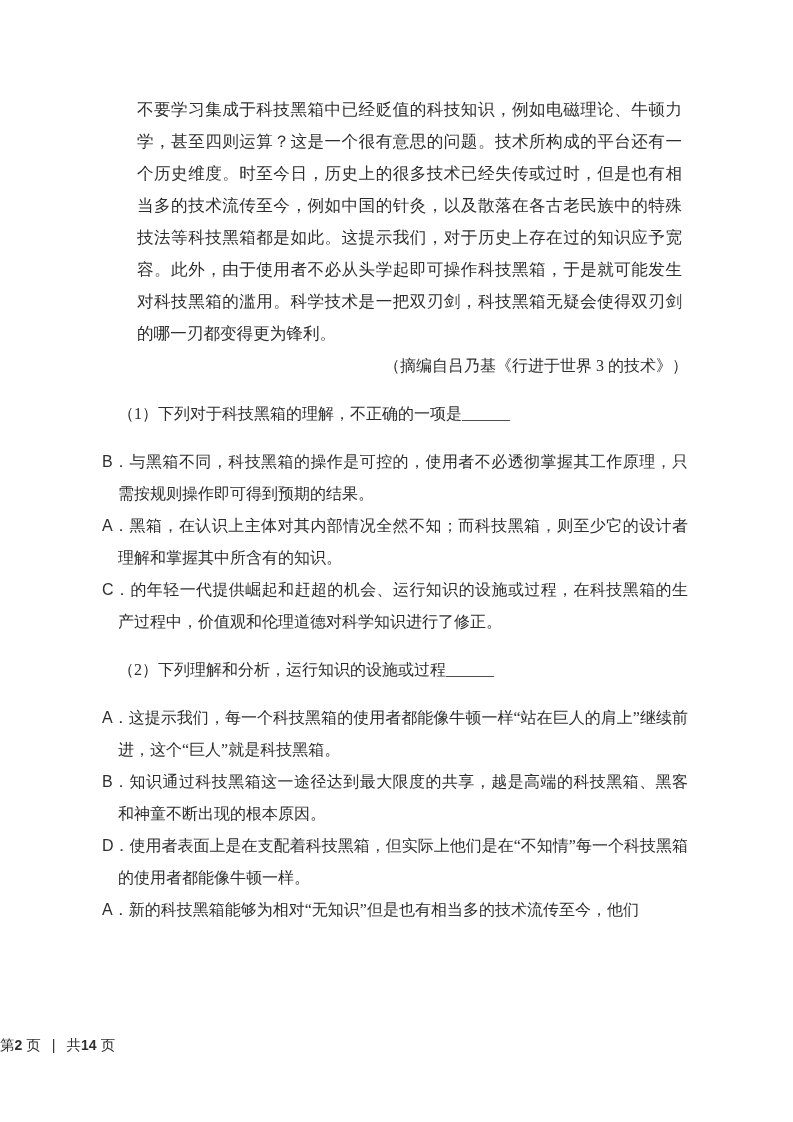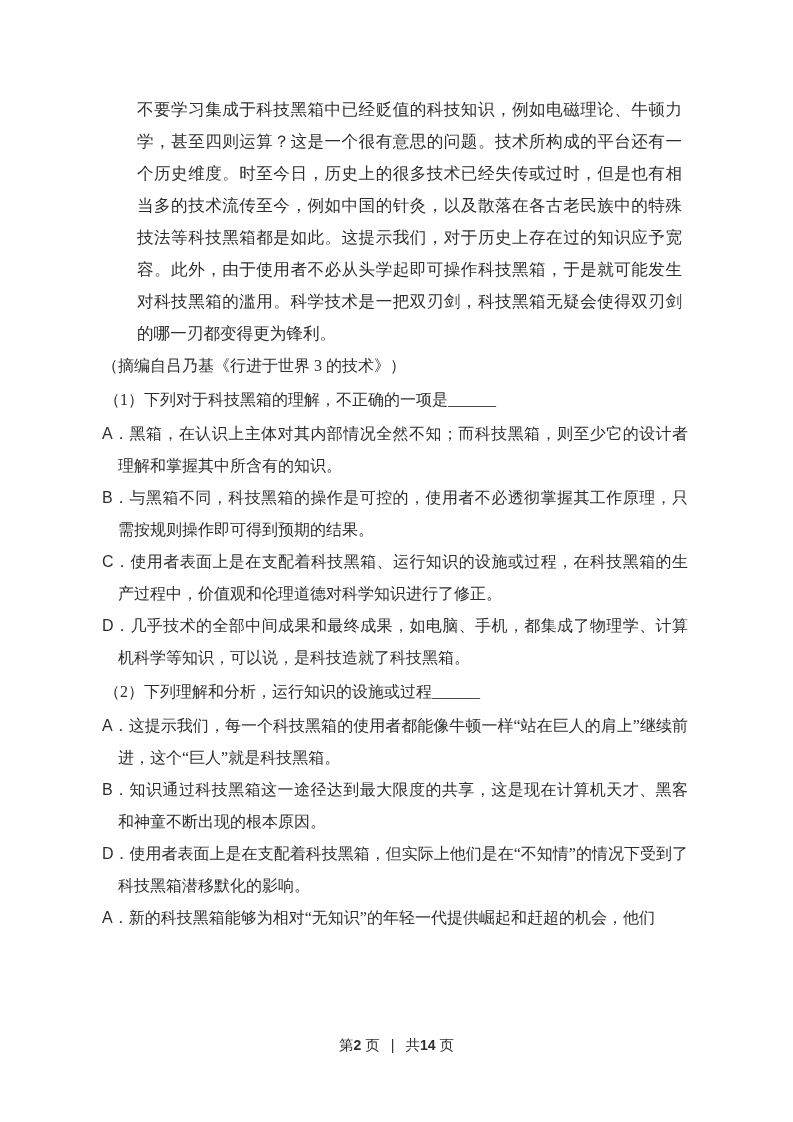--- a/index.html
+++ b/index.html
@@ -30,43 +30,43 @@
   }
   .passage {
     margin: 0 0 0 35px;
     width: 545px;
     font-size: 16.6px;
     text-align: justify;
     text-justify: inter-ideograph;
   }
   .attribution {
     margin: 0;
+    text-align: right;
   }
   .prompt {
-    margin: 2px;
+    margin: 16px;
   }
   .blank {
     letter-spacing: 0;
   }
   .option {
     margin: 0;
     padding-left: 16px;
     text-indent: -16px;
     text-align: justify;
     text-justify: inter-ideograph;
   }
   .opt-label {
     font-family: "Liberation Sans", "DejaVu Sans", sans-serif;
   }
   .footer {
     position: absolute;
     left: 0;
     top: 1034px;
     width: 793px;
-    text-align: center;
     font-size: 14.5px;
     line-height: 22px;
   }
   .footer .num {
     font-weight: bold;
     font-family: "Liberation Sans", "DejaVu Sans", sans-serif;
     font-size: 14px;
   }
   .footer .unit {
     margin-left: 4px;
@@ -82,33 +82,32 @@
 
 <div class="page" style="color: rgb(46, 46, 46);">
   <div class="content">
 
     <p class="passage">不要学习集成于科技黑箱中已经贬值的科技知识，例如电磁理论、牛顿力学，甚至四则运算？这是一个很有意思的问题。技术所构成的平台还有一个历史维度。时至今日，历史上的很多技术已经失传或过时，但是也有相当多的技术流传至今，例如中国的针灸，以及散落在各古老民族中的特殊技法等科技黑箱都是如此。这提示我们，对于历史上存在过的知识应予宽容。此外，由于使用者不必从头学起即可操作科技黑箱，于是就可能发生对科技黑箱的滥用。科学技术是一把双刃剑，科技黑箱无疑会使得双刃剑的哪一刃都变得更为锋利。</p>
 
     <p class="attribution">（摘编自吕乃基《行进于世界 3 的技术》）</p>
 
     <div>
       <p class="prompt"><span>（1）</span><span>下列对于科技黑箱的理解，不正确的一项是</span><span class="blank">______</span></p>
+      <p class="option"><span class="opt-label">B．</span><span>与黑箱不同，科技黑箱的操作是可控的，使用者不必透彻掌握其工作原理，只需按规则操作即可得到预期的结果。</span></p>
       <p class="option"><span class="opt-label">A．</span><span>黑箱，在认识上主体对其内部情况全然不知；而科技黑箱，则至少它的设计者理解和掌握其中所含有的知识。</span></p>
-      <p class="option"><span class="opt-label">B．</span><span>与黑箱不同，科技黑箱的操作是可控的，使用者不必透彻掌握其工作原理，只需按规则操作即可得到预期的结果。</span></p>
-      <p class="option"><span class="opt-label">C．</span><span>使用者表面上是在支配着科技黑箱、运行知识的设施或过程，在科技黑箱的生产过程中，价值观和伦理道德对科学知识进行了修正。</span></p>
-      <p class="option"><span class="opt-label">D．</span><span>几乎技术的全部中间成果和最终成果，如电脑、手机，都集成了物理学、计算机科学等知识，可以说，是科技造就了科技黑箱。</span></p>
+      <p class="option"><span class="opt-label">C．</span><span>的年轻一代提供崛起和赶超的机会、运行知识的设施或过程，在科技黑箱的生产过程中，价值观和伦理道德对科学知识进行了修正。</span></p>
     </div>
 
     <div>
       <p class="prompt"><span>（2）</span><span>下列理解和分析，运行知识的设施或过程</span><span class="blank">______</span></p>
       <p class="option"><span class="opt-label">A．</span><span>这提示我们，每一个科技黑箱的使用者都能像牛顿一样“站在巨人的肩上”继续前进，这个“巨人”就是科技黑箱。</span></p>
-      <p class="option"><span class="opt-label">B．</span><span>知识通过科技黑箱这一途径达到最大限度的共享，这是现在计算机天才、黑客和神童不断出现的根本原因。</span></p>
-      <p class="option"><span class="opt-label">D．</span><span>使用者表面上是在支配着科技黑箱，但实际上他们是在“不知情”的情况下受到了科技黑箱潜移默化的影响。</span></p>
+      <p class="option"><span class="opt-label">B．</span><span>知识通过科技黑箱这一途径达到最大限度的共享，越是高端的科技黑箱、黑客和神童不断出现的根本原因。</span></p>
+      <p class="option"><span class="opt-label">D．</span><span>使用者表面上是在支配着科技黑箱，但实际上他们是在“不知情”每一个科技黑箱的使用者都能像牛顿一样。</span></p>
     </div>
 
     <div>
-      <p class="option"><span class="opt-label">A．</span><span>新的科技黑箱能够为相对“无知识”的年轻一代提供崛起和赶超的机会，他们</span></p>
+      <p class="option"><span class="opt-label">A．</span><span>新的科技黑箱能够为相对“无知识”但是也有相当多的技术流传至今，他们</span></p>
     </div>
 
   </div>
 
   <div class="footer"><span><span>第</span><span class="num">2</span><span class="unit">页</span></span><span class="sep">|</span><span><span>共</span><span class="num">14</span><span class="unit">页</span></span></div>
 </div>
 
 </body></html>

